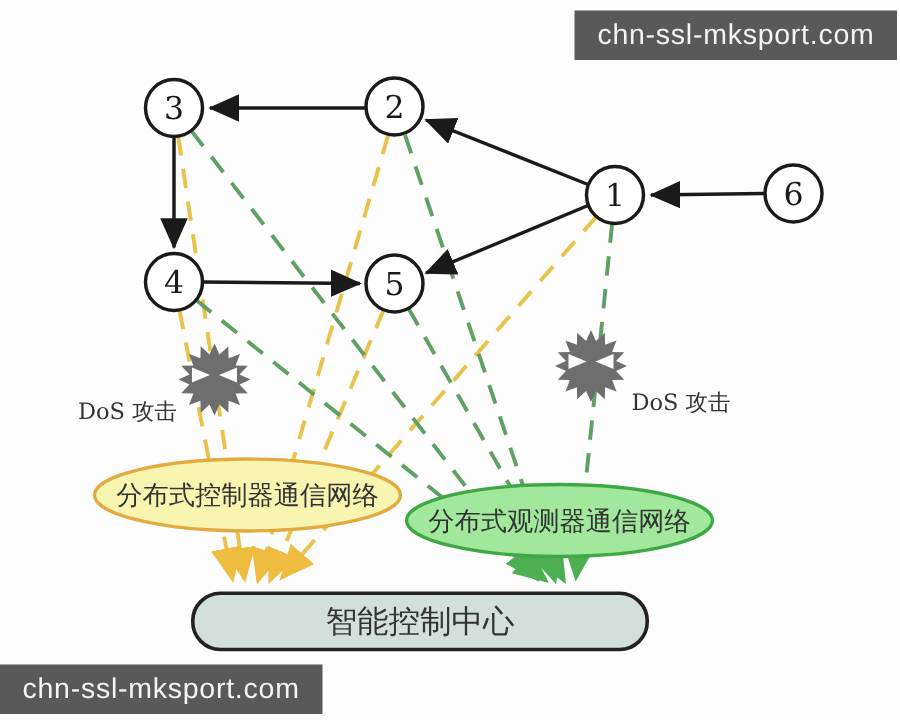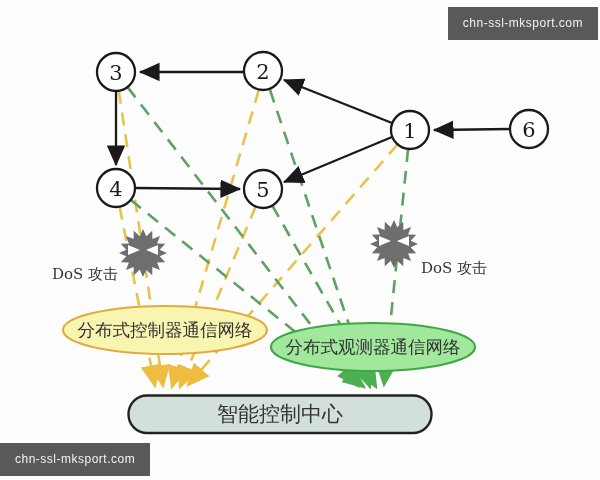--- a/index.html
+++ b/index.html
@@ -1,20 +1,20 @@
 <!DOCTYPE html>
 <html><head>
 <meta charset="utf-8">
 <style>
   html,body{margin:0;padding:0;background:#ffffff;}
   #stage{position:relative;width:600px;height:480px;background:#fdfdfd;overflow:hidden;
          font-family:"DejaVu Serif", serif;}
   #diagram{position:absolute;left:0;top:0;}
   .watermark{position:absolute;background:#595959;color:#f4f4f4;
-             font-family:"Liberation Sans", sans-serif;font-size:12px;
+             font-family:"Liberation Sans", sans-serif;font-size:19px;
              height:33px;line-height:33px;padding:0 15px;letter-spacing:0.5px;}
   .wm-top{top:7px;right:2px;}
   .wm-bottom{top:443px;left:0;}
   .node-label{font-size:21px;fill:#1a1a1a;}
   .cjk{fill:#333333;}
 </style>
 </head>
 <body>
 
 <div id="stage">

